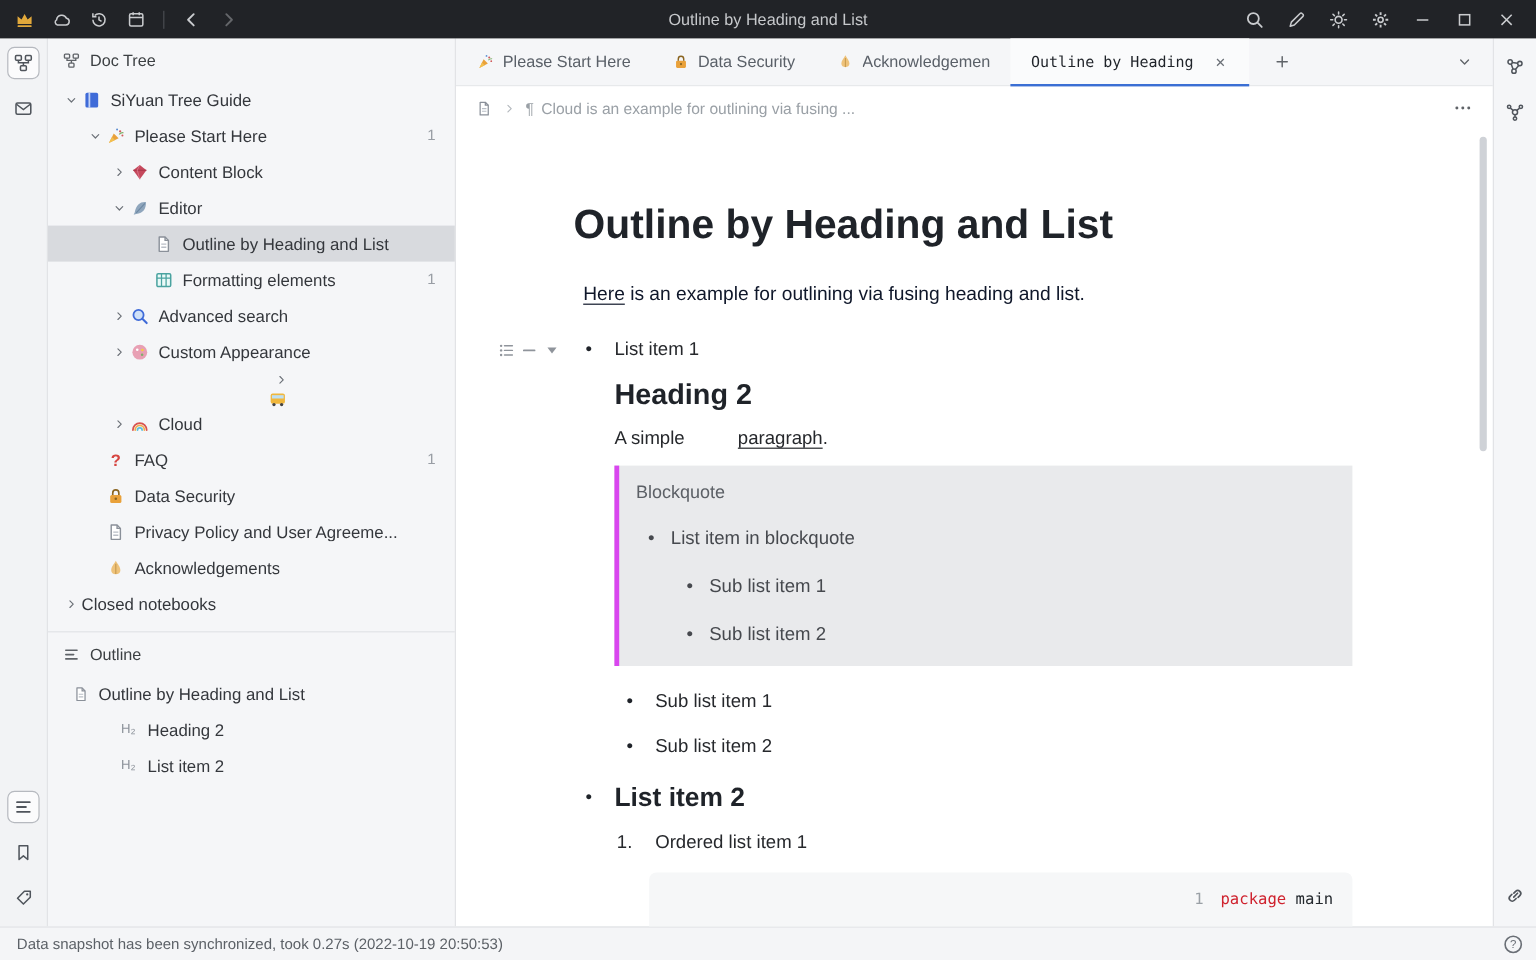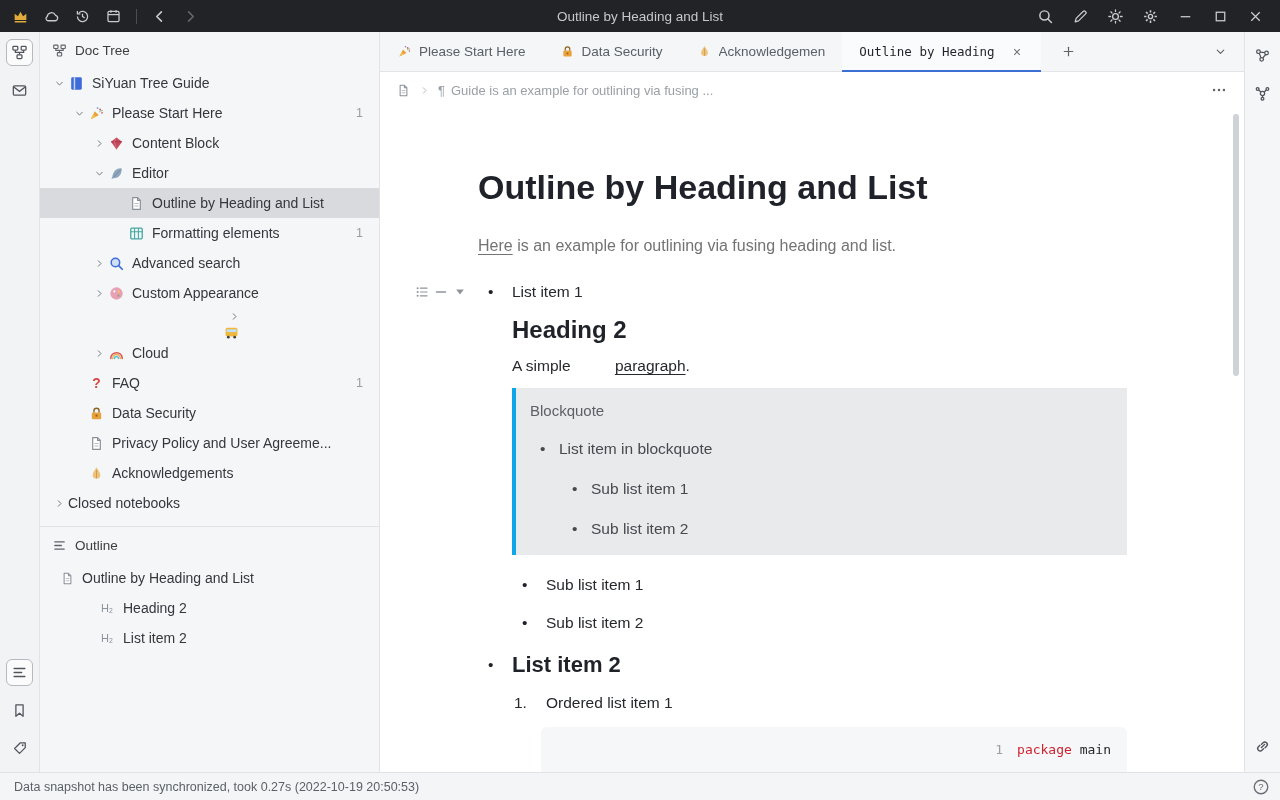--- a/index.html
+++ b/index.html
@@ -65,28 +65,28 @@
 
   .breadcrumb{height:36px;display:flex;align-items:center;gap:8px;padding:0 16px;color:#9aa0a6;font-size:13px;background:#fff;flex:none;}
   .crumb-icon{width:15px;height:15px;color:#7d838b;flex:none;}
   .crumb-sep{width:11px;height:11px;color:#b3b8bd;flex:none;}
   .crumb-text{display:flex;gap:6px;align-items:baseline;white-space:nowrap;overflow:hidden;}
   .crumb-more{margin-left:auto;width:18px;height:18px;color:#5f6368;cursor:pointer;}
 
   
   .content{flex:1;position:relative;overflow:hidden;padding:56px 118px 0 98px;color:#26282c;}
   .doc-title{font-size:34px;line-height:46px;font-weight:bold;color:#1f2329;margin:0 0 26px;}
-  .intro{font-size:16px;line-height:20px;margin:0 0 26px;color:#737373;}
+  .intro{font-size:16px;line-height:20px;margin:0 8px 26px;color:#0f172a;}
   .intro .ref{text-decoration:underline;text-underline-offset:3px;cursor:pointer;}
   .li{position:relative;font-size:15.5px;line-height:20px;margin-bottom:12px;padding-left:34px;}
   .li .bullet{position:absolute;left:10px;top:0;color:#1f2329;}
   .block-h2{font-size:24px;line-height:32px;margin:0 0 10px 34px;font-weight:bold;color:#1f2329;}
   .simple{font-size:15.5px;line-height:20px;margin:0 0 12px 34px;}
   .simple .uword{text-decoration:underline;text-underline-offset:3px;margin-left:40px;}
-  .bq{margin:0 0 20px 34px;width:615px;background:#e9eaec;border-left:4px solid #0ea5e9;padding:14px 0 16px;}
+  .bq{margin:0 0 20px 34px;width:615px;background:#e9eaec;border-left:4px solid #d946ef;padding:14px 0 16px;}
   .bq-label{color:#5c6066;font-size:15px;margin:0 0 20px 14px;}
   .bq .li{color:#46494e;margin:0 0 20px;padding-left:43px;}
   .bq .li .bullet{left:24px;color:#46494e;}
   .bq .li.sub{padding-left:75px;}
   .bq .li.sub .bullet{left:56px;}
   .bq .li:last-child{margin-bottom:0;}
   .li.l2{padding-left:68px;margin-bottom:18px;}
   .li.l2 .bullet{left:44px;}
   .li.h2li{margin:2px 0 14px;}
   .li.h2li .bullet{top:4px;}
@@ -569,21 +569,21 @@
               <path d="M6 8h4M6 10.4h4" stroke="#b9bec6" stroke-width="1" fill="none"></path>
             </svg>
           </span>
         <span class="crumb-sep" data-icon="chevron-right-icon">
             <svg viewBox="0 0 16 16">
               <polyline points="6.2,4 10.2,8 6.2,12" fill="none" stroke="currentColor" stroke-width="1.4" stroke-linecap="round" stroke-linejoin="round"></polyline>
             </svg>
           </span>
         <span class="crumb-text">
           <span>¶</span>
-          <span>Guide is an example for outlining via fusing ...</span>
+          <span>Cloud is an example for outlining via fusing ...</span>
         </span>
         <span class="crumb-more" data-icon="more-icon">
             <svg viewBox="0 0 16 16">
               <g fill="currentColor">
                 <circle cx="3.6" cy="8" r="1.1"></circle>
                 <circle cx="8" cy="8" r="1.1"></circle>
                 <circle cx="12.4" cy="8" r="1.1"></circle>
               </g>
             </svg>
           </span>

